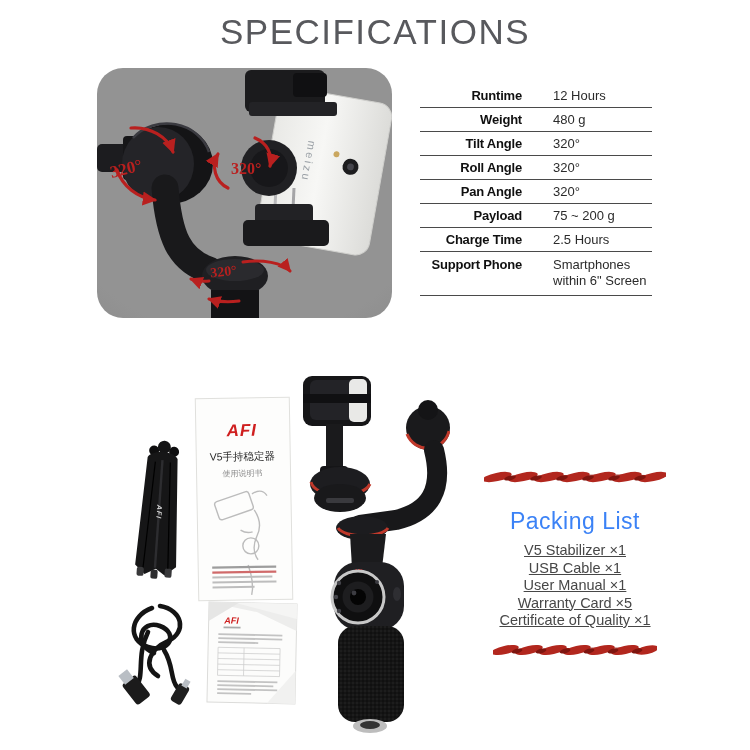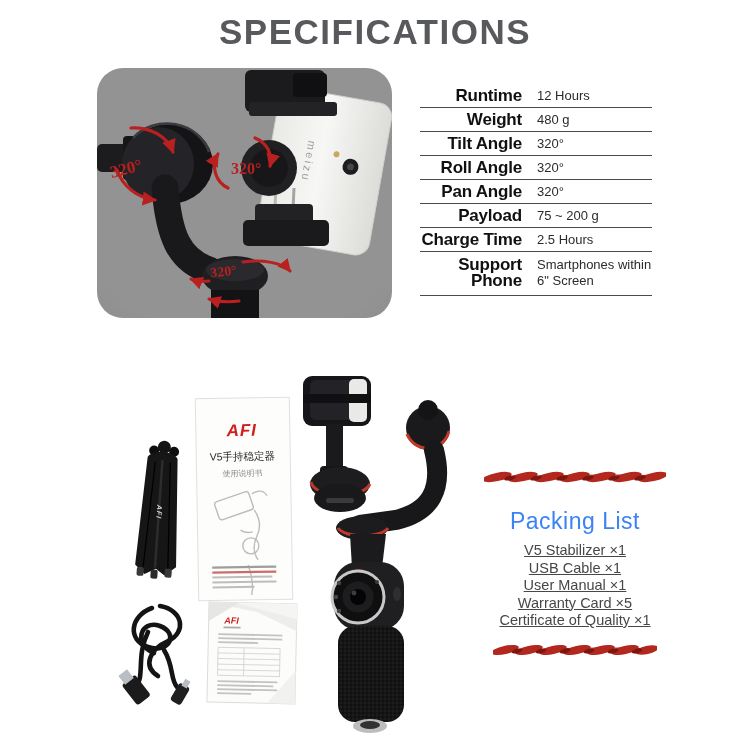--- a/index.html
+++ b/index.html
@@ -3,41 +3,41 @@
 <meta charset="utf-8">
 <style>
   html,body{margin:0;padding:0;background:#ffffff;}
   #canvas{
     position:relative;width:750px;height:750px;background:#ffffff;overflow:hidden;
     font-family:"Liberation Sans",sans-serif;
   }
   
   #page-title{
     position:absolute;top:12px;left:0;width:750px;text-align:center;
-    font-size:35px;font-weight:700;color:#58595d;letter-spacing:1.5px;
+    font-size:35px;font-weight:400;color:#58595d;letter-spacing:1.5px;
   }
   
   #hero-photo{
     position:absolute;left:97px;top:68px;width:295px;height:250px;
     border-radius:26px;overflow:hidden;
     background:radial-gradient(120% 120% at 50% 42%, #939393 55%, #7b7b7b 100%);
   }
   
   #spec-table{position:absolute;left:420px;top:84px;width:232px;}
   .spec-row{
     display:flex;align-items:center;min-height:23px;
     border-bottom:1px solid #4a4a4a;
   }
   .spec-row:last-child{align-items:flex-start;padding:5px 0 6px 0;}
   .spec-label{
-    width:102px;text-align:right;font-weight:bold;font-size:17px;
+    width:102px;text-align:right;font-weight:bold;font-size:13px;
     color:#101010;letter-spacing:-0.2px;line-height:16px;
   }
   .spec-value{
-    flex:1;padding-left:15px;font-size:13px;color:#2b2b2b;line-height:16px;
+    flex:1;padding-left:31px;font-size:13px;color:#2b2b2b;line-height:16px;
   }
   
   #package-photo{position:absolute;left:100px;top:370px;width:350px;height:380px;}
   
   #packing-list{position:absolute;left:460px;top:470px;width:230px;text-align:center;}
   #packing-list .wave{display:block;margin:0 auto;}
   #packing-list-title{
     margin-top:24px;font-size:23px;font-weight:normal;color:#3b82f6;letter-spacing:0.5px;
   }
   #packing-items{list-style:none;margin:7px 0 0 0;padding:0;}

